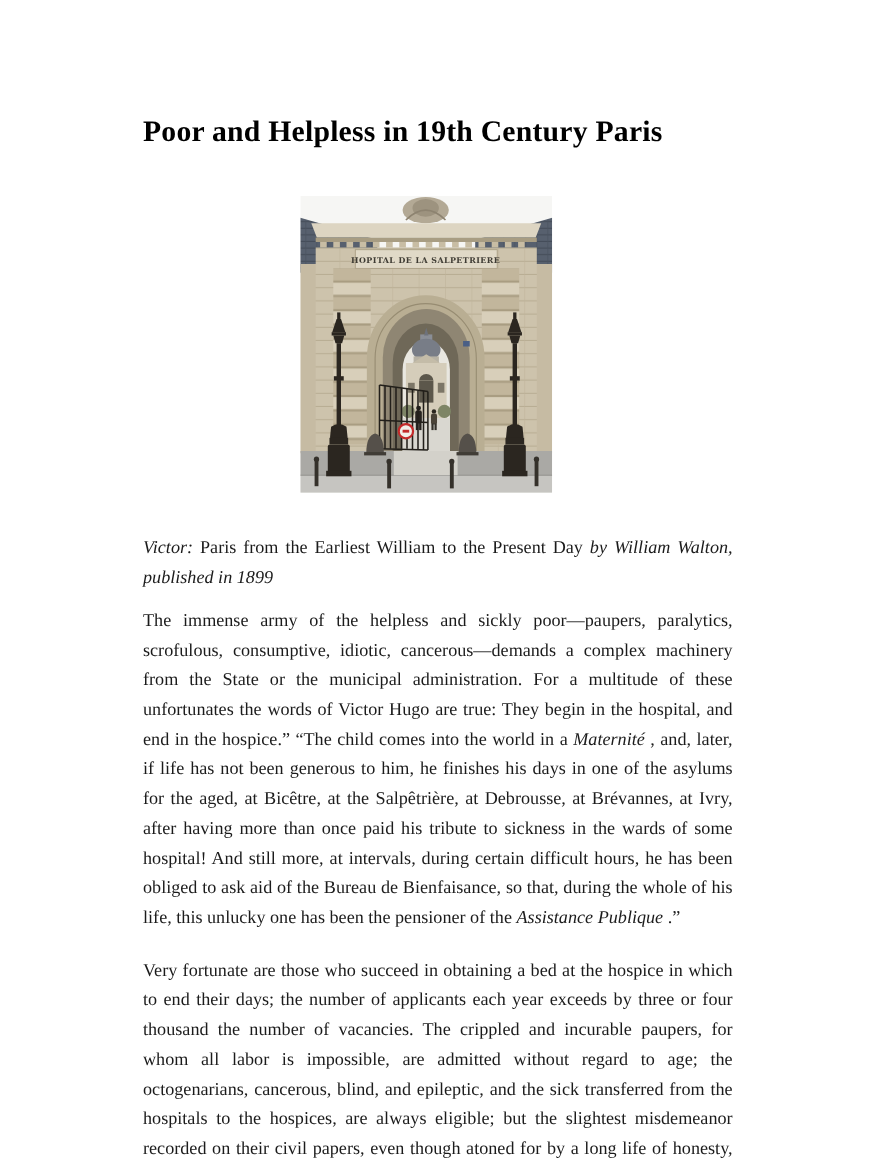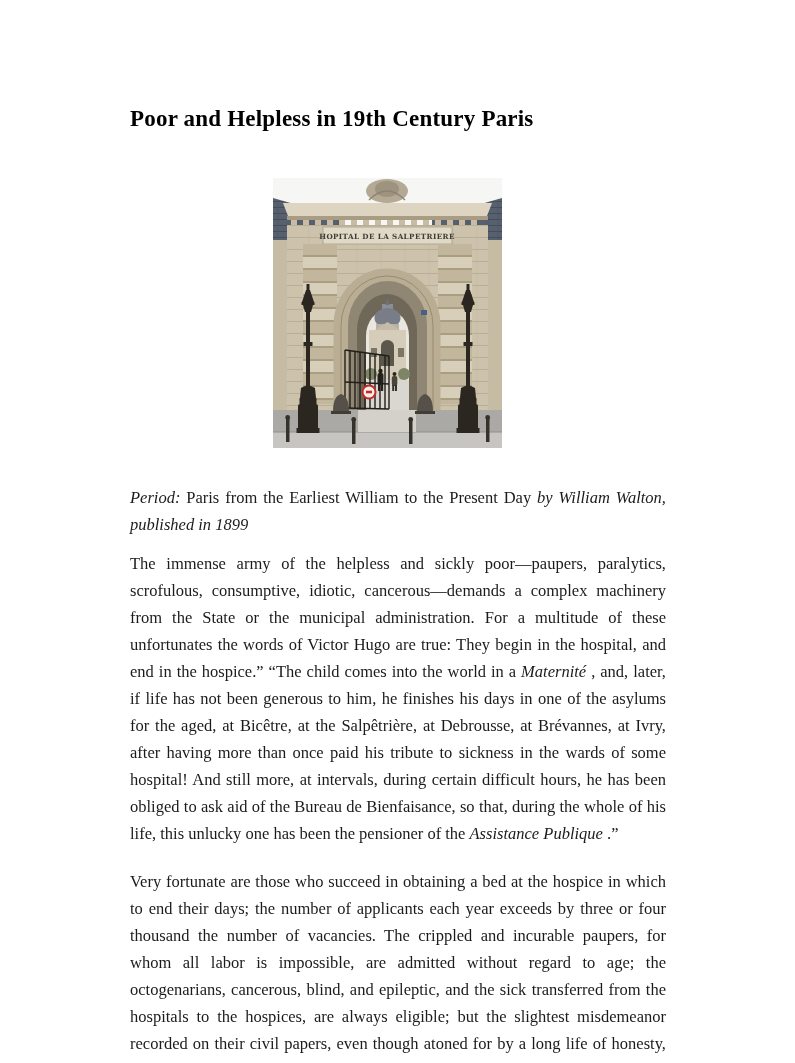--- a/index.html
+++ b/index.html
@@ -13,21 +13,21 @@
     overflow: hidden;
   }
   .content {
     position: absolute;
     left: 130px;
     top: 0;
     width: 536px;
   }
   h1.doc-title {
     margin: 104px 0 0 0;
-    font-size: 23px;
+    font-size: 27px;
     line-height: 30px;
     font-weight: bold;
     letter-spacing: 0.2px;
     color: #000000;
   }
   figure.photo {
     margin: 44px auto 0 auto;
     width: 250px;
     height: 270px;
     padding: 0;
@@ -234,21 +234,21 @@
           <rect x="136" y="242" width="3.5" height="24"></rect>
             <circle cx="137.7" cy="241.5" r="2.4"></circle>
           <rect x="213" y="240" width="3.5" height="24"></rect>
             <circle cx="214.7" cy="239.5" r="2.4"></circle>
         </g>
 
         <rect x="148" y="132" width="6" height="5" fill="#4a5f86"></rect>
       </svg>
     </figure>
 
-    <p class="source"><em>Period:</em><span> Paris from the Earliest William to the Present Day </span><em>by William Walton, published in 1899</em></p>
+    <p class="source"><em>Victor:</em><span> Paris from the Earliest William to the Present Day </span><em>by William Walton, published in 1899</em></p>
 
     <p class="bodytext"><span>The immense army of the helpless and sickly poor—paupers, paralytics, scrofulous, consumptive, idiotic, cancerous—demands a complex machinery from the State or the municipal administration. For a multitude of these unfortunates the words of Victor Hugo are true: They begin in the hospital, and end in the hospice.” “The child comes into the world in a </span><em>Maternité</em><span> , and, later, if life has not been generous to him, he finishes his days in one of the asylums for the aged, at Bicêtre, at the Salpêtrière, at Debrousse, at Brévannes, at Ivry, after having more than once paid his tribute to sickness in the wards of some hospital! And still more, at intervals, during certain difficult hours, he has been obliged to ask aid of the Bureau de Bienfaisance, so that, during the whole of his life, this unlucky one has been the pensioner of the </span><em>Assistance Publique</em><span> .”</span></p>
 
     <p class="bodytext">Very fortunate are those who succeed in obtaining a bed at the hospice in which to end their days; the number of applicants each year exceeds by three or four thousand the number of vacancies. The crippled and incurable paupers, for whom all labor is impossible, are admitted without regard to age; the octogenarians, cancerous, blind, and epileptic, and the sick transferred from the hospitals to the hospices, are always eligible; but the slightest misdemeanor recorded on their civil papers, even though atoned for by a long life of honesty, is fatal to the hopes of the unfortunate aged;—for them there is no asylum but</p>
 
   </div>
 
 </div>
 
 </body></html>

